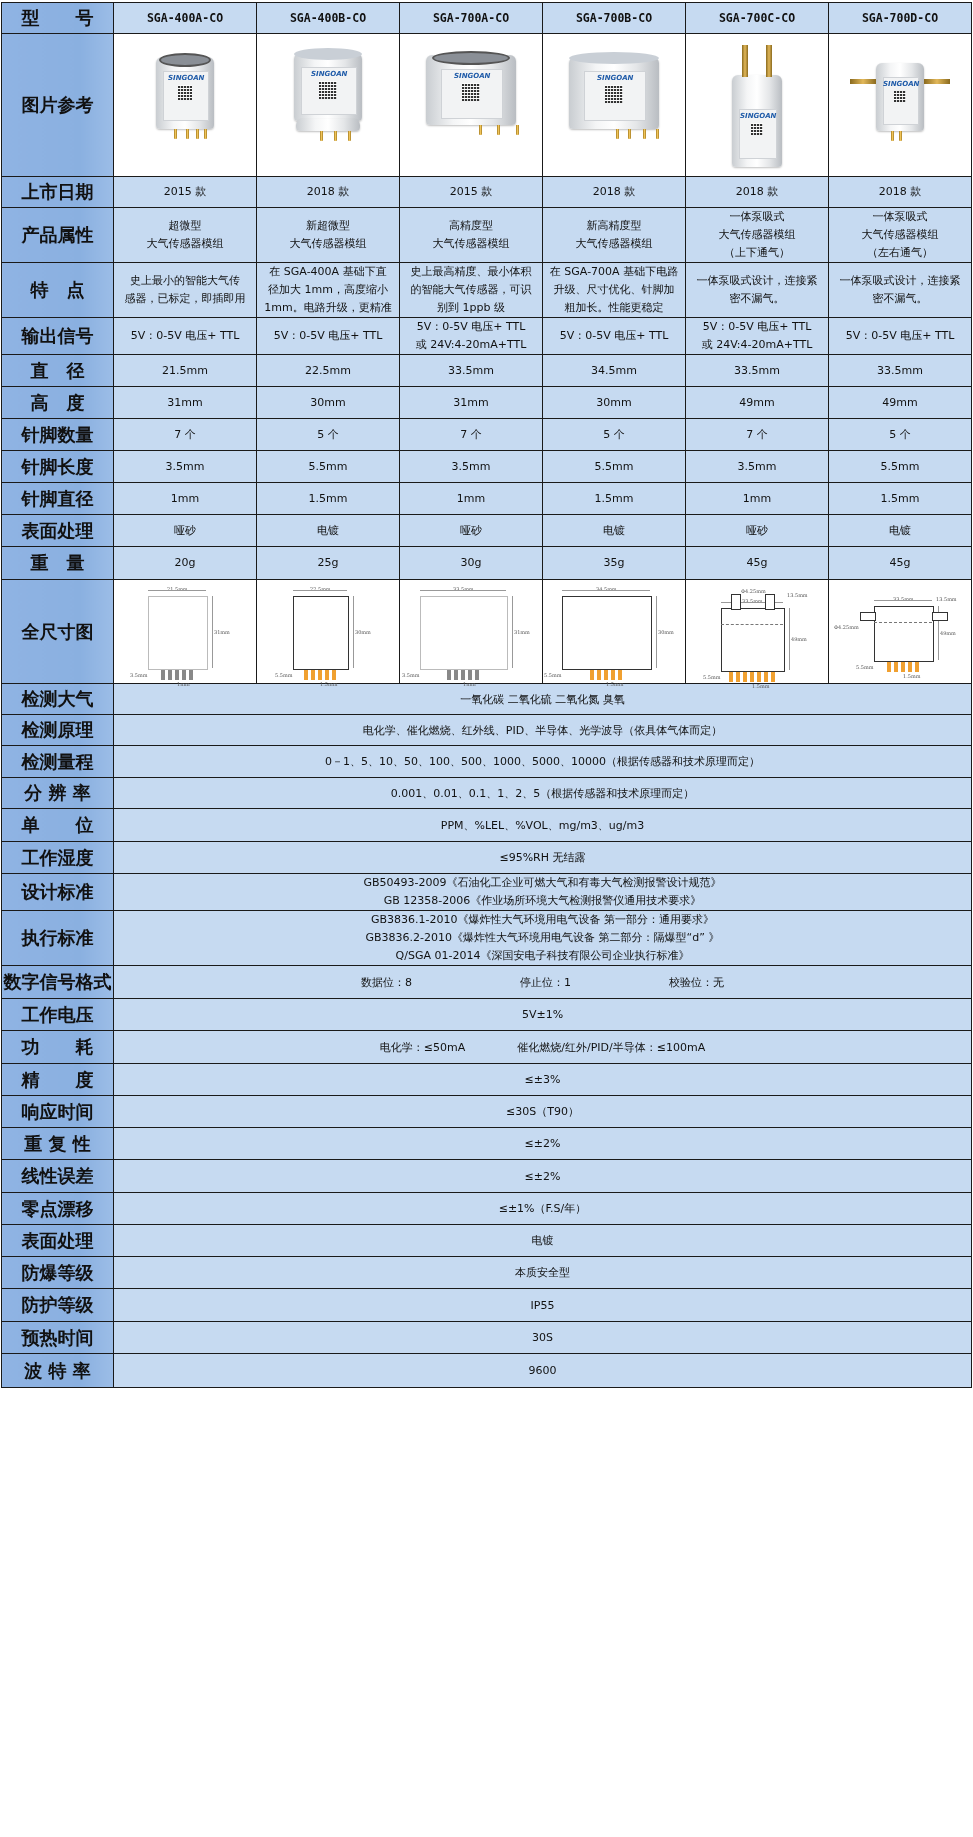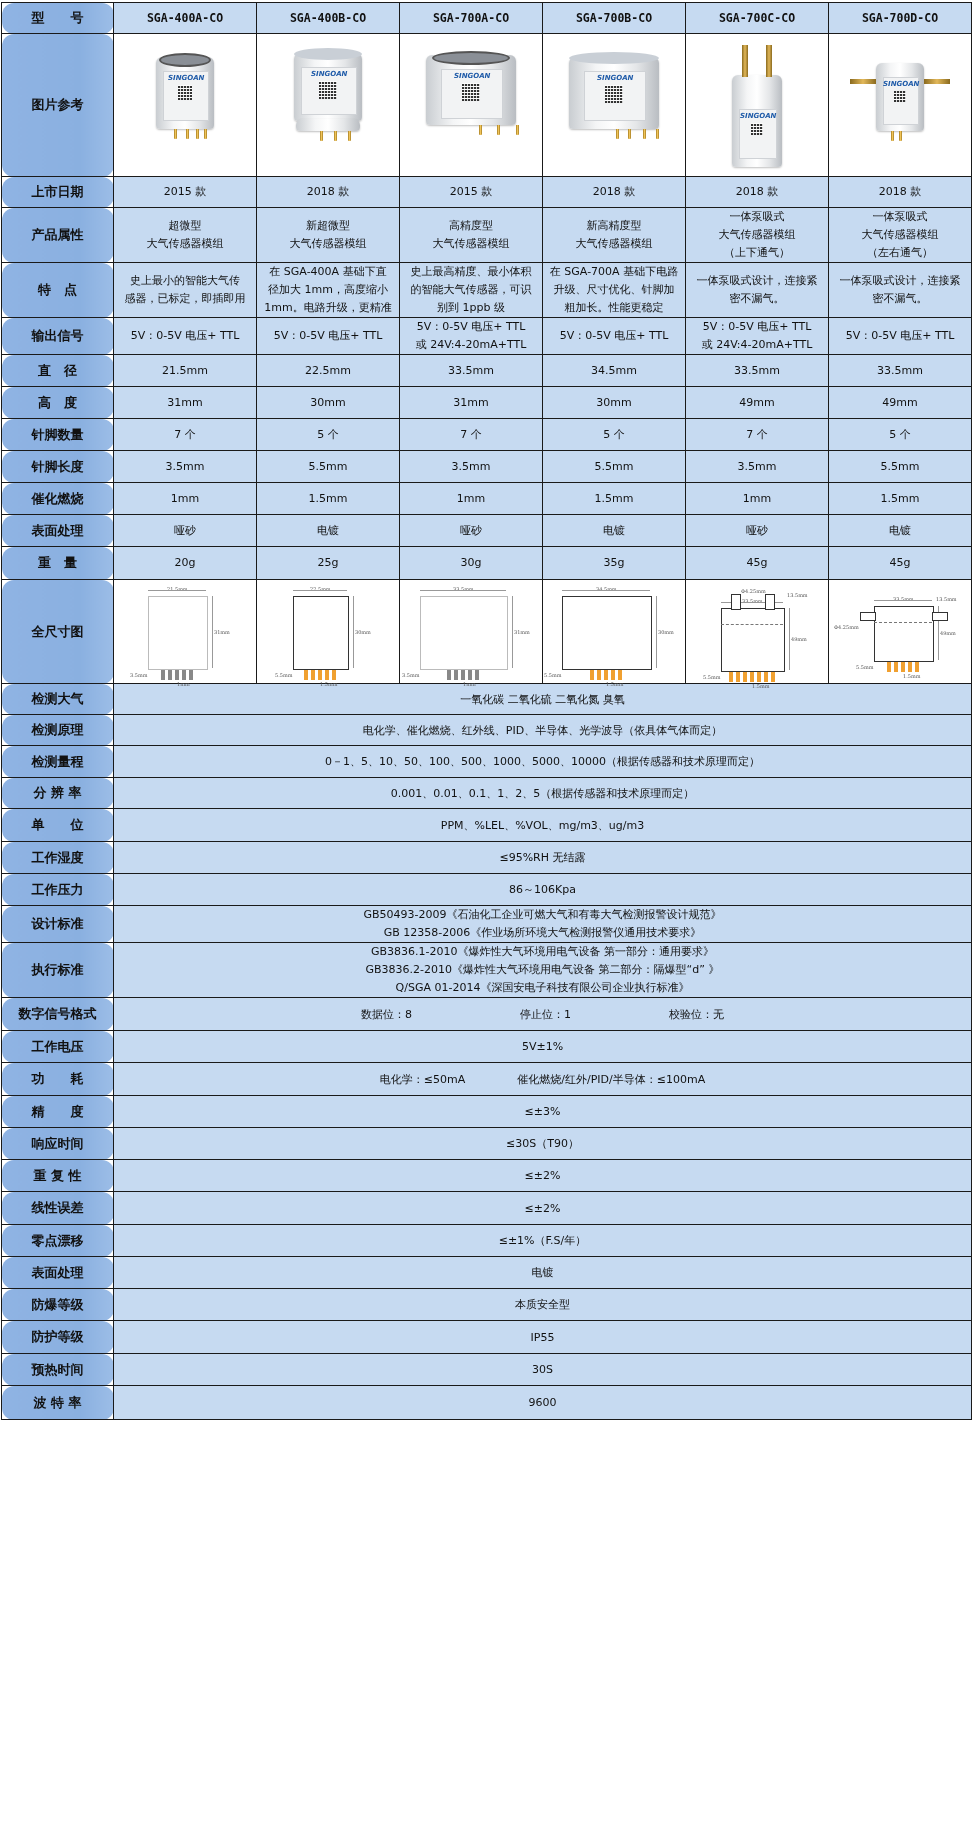--- a/index.html
+++ b/index.html
@@ -10,23 +10,22 @@
     width: 970px;
   }
   table.spec td {
     border: 1.5px solid #1a1a1a;
     padding: 0;
     text-align: center; vertical-align: middle;
     color: #111;
   }
   td.lbl {
     background: linear-gradient(90deg, #8fb3e3 0%, #8ab0e0 70%, #9cbde7 100%);
-    font-weight: bold; font-size: 13px; letter-spacing: 0;
+    font-weight: bold; font-size: 18px; letter-spacing: 0;
     font-family: "DejaVu Sans", sans-serif;
-    border-radius: 12px;
   }
   td.hdr { background: #c6daf1; font-family: "DejaVu Sans Mono", monospace; font-weight: bold; font-size: 11.5px; }
   td.val { background: #c6daf1; font-size: 11px; line-height: 18px; }
   td.img { background: #ffffff; }
   td.wide { background: #c6daf1; text-align: left; padding-left: 6px; font-size: 11px; line-height: 21px; font-family: "DejaVu Sans", sans-serif; }
   .sensor { position: relative; margin: 0 auto; }
   .can {
     position: absolute; border-radius: 6px 6px 4px 4px;
     background: linear-gradient(90deg, #c9cdd1 0%, #f4f5f6 30%, #ffffff 50%, #e4e6e8 75%, #b9bdc2 100%);
     box-shadow: 0 1px 2px rgba(0,0,0,0.25);
@@ -275,21 +274,21 @@
       <tr>
         <td class="lbl" style="height: 31px;">针脚长度</td>
         <td class="val">3.5mm</td>
         <td class="val">5.5mm</td>
         <td class="val">3.5mm</td>
         <td class="val">5.5mm</td>
         <td class="val">3.5mm</td>
         <td class="val">5.5mm</td>
       </tr>
       <tr>
-        <td class="lbl" style="height: 31px;">催化燃烧</td>
+        <td class="lbl" style="height: 31px;">针脚直径</td>
         <td class="val">1mm</td>
         <td class="val">1.5mm</td>
         <td class="val">1mm</td>
         <td class="val">1.5mm</td>
         <td class="val">1mm</td>
         <td class="val">1.5mm</td>
       </tr>
       <tr>
         <td class="lbl" style="height: 31px;">表面处理</td>
         <td class="val">哑砂</td>
@@ -449,26 +448,20 @@
           <div>PPM、%LEL、%VOL、mg/m3、ug/m3</div>
         </td>
       </tr>
       <tr>
         <td class="lbl" style="height: 31px;">工作湿度</td>
         <td class="wide" colspan="6">
           <div>≤95%RH 无结露</div>
         </td>
       </tr>
       <tr>
-        <td class="lbl" style="height: 31px;">工作压力</td>
-        <td class="wide" colspan="6">
-          <div>86～106Kpa</div>
-        </td>
-      </tr>
-      <tr>
         <td class="lbl" style="height: 32px;">设计标准</td>
         <td class="wide" colspan="6">
           <div style="line-height: 18px;">GB50493-2009《石油化工企业可燃大气和有毒大气检测报警设计规范》</div>
           <div style="line-height: 18px;">GB 12358-2006《作业场所环境大气检测报警仪通用技术要求》</div>
         </td>
       </tr>
       <tr>
         <td class="lbl" style="height: 44px;">执行标准</td>
         <td class="wide" colspan="6">
           <div style="line-height: 18px;">GB3836.1-2010《爆炸性大气环境用电气设备 第一部分：通用要求》</div>

